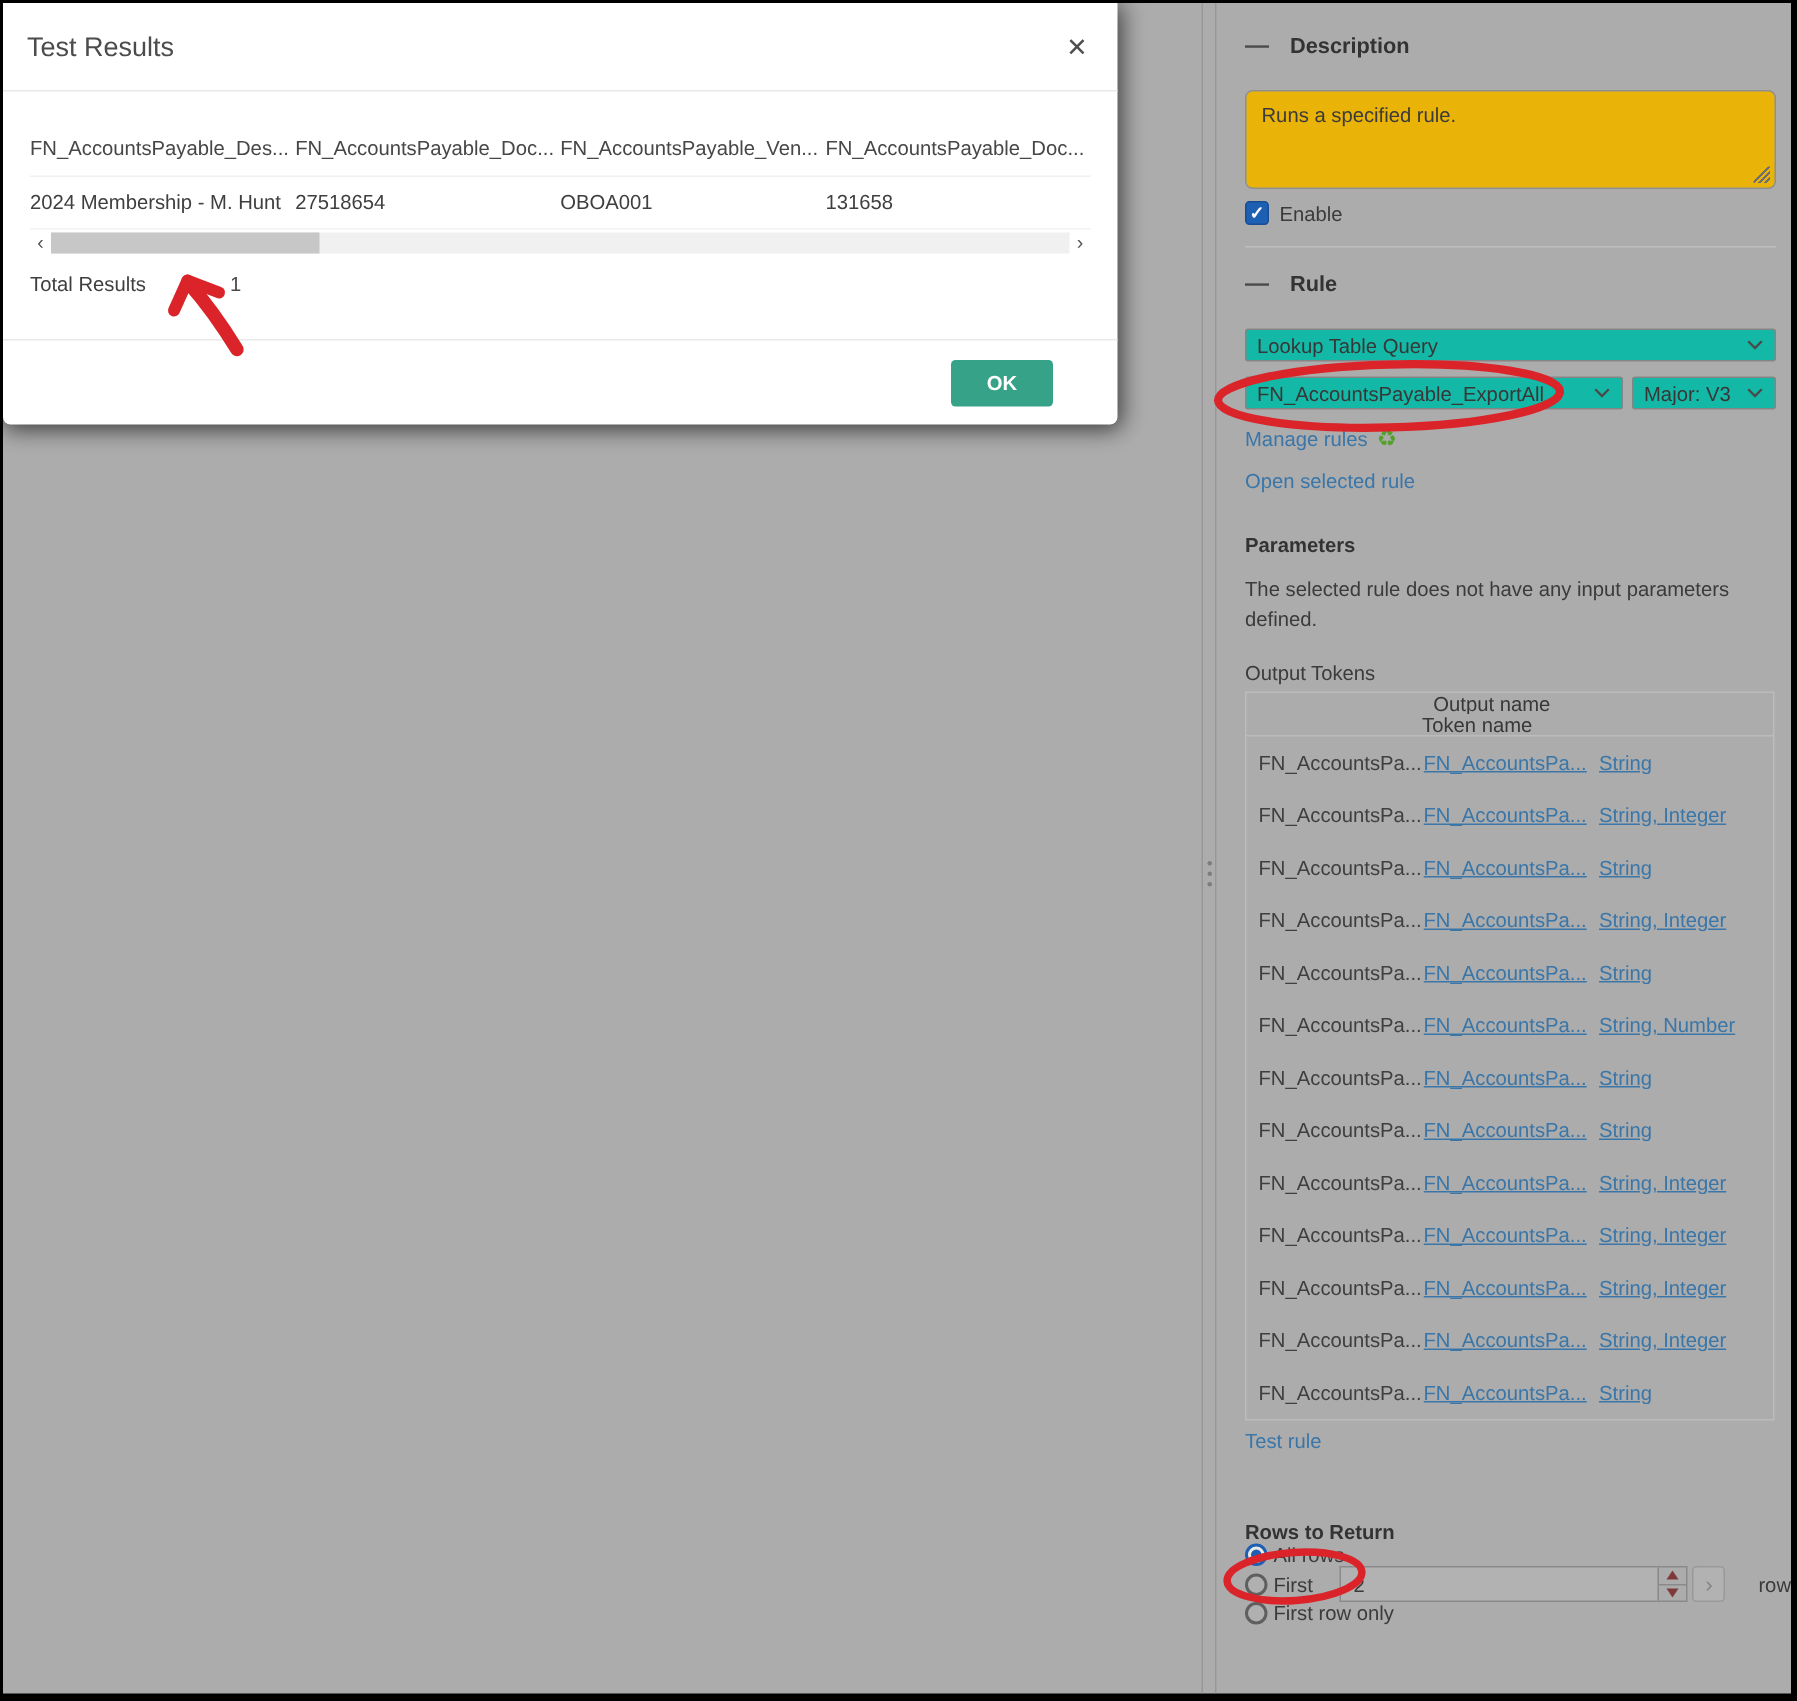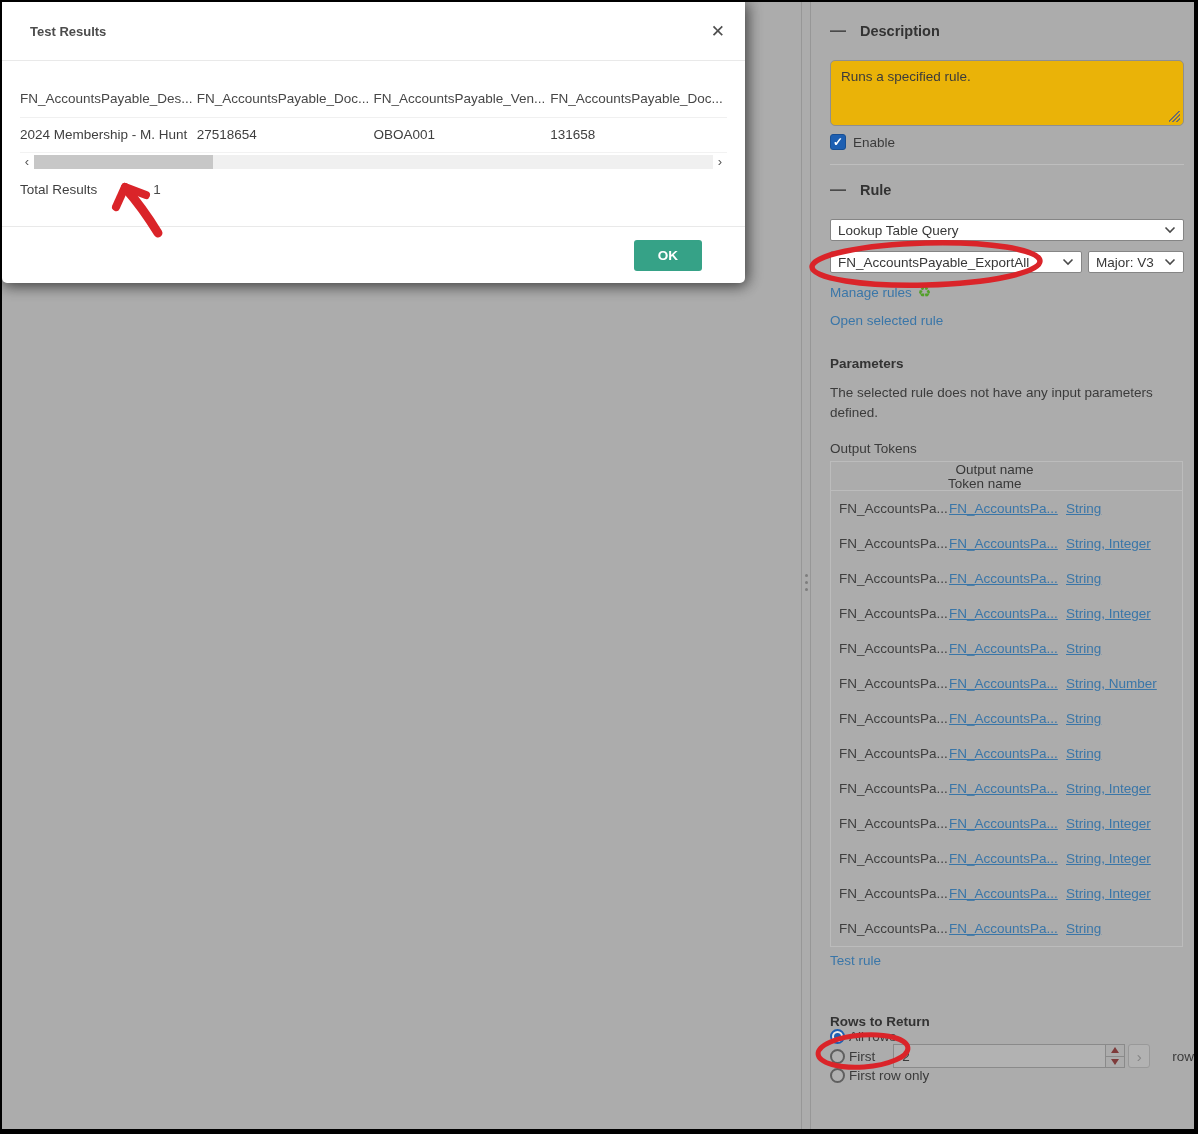--- a/index.html
+++ b/index.html
@@ -24,21 +24,21 @@
              border-radius:5px; padding:8px 10px; font-size:13.5px; color:#3b3b3b; position:relative; }
   .resize-grip { position:absolute; right:3px; bottom:3px; width:11px; height:11px;
      background:
        linear-gradient(135deg, transparent 0 45%, #6e6e6e 45% 52%, transparent 52% 63%, #6e6e6e 63% 70%, transparent 70% 81%, #6e6e6e 81% 88%, transparent 88%); }
   .check-row { display:flex; align-items:center; gap:7px; margin-top:8px; }
   .checkbox { width:16px; height:16px; background:#1d5fb2; border:1px solid #174e93; border-radius:3px;
               color:#fff; font-size:12px; font-weight:bold; display:flex; align-items:center; justify-content:center; }
   .divider { margin-top:14px; border-top:1px solid #bebebe; }
   .rule-head { margin-top:16px; }
 
-  .select { height:22px; background:#ffffff; border:1px solid #858585; border-radius:2px;
+  .select { height:22px; background:#14b8a6; border:1px solid #858585; border-radius:2px;
             display:flex; align-items:center; padding:0 7px; color:#373737; font-size:13.5px; }
   .select .lbl { flex:1; white-space:nowrap; overflow:hidden; }
   .sel-full { margin-top:20px; }
   .sel-row { margin-top:10px; display:flex; gap:6px; }
   .sel-rule { flex:1; }
   .sel-ver { width:96px; }
 
   a.link { color:#3a76a8; text-decoration:none; cursor:pointer; }
   a.ulink { color:#3a76a8; text-decoration:underline; cursor:pointer; }
   .manage-row { margin-top:10px; display:flex; align-items:center; gap:6px; }
@@ -75,21 +75,21 @@
   .go-btn { width:22px; height:24px; margin-left:3px; border:1px solid #999; border-radius:3px;
             background:#b2b2b2; color:#858585; font-size:15px; display:flex; align-items:center; justify-content:center; }
   .rows-suffix { margin-left:22px; color:#3b3b3b; }
 
   
   .modal { position:absolute; left:0; top:0; width:743px; height:281px; background:#fff; z-index:10;
            border-radius:0 0 5px 5px;
            box-shadow:0 4px 14px rgba(0,0,0,.45), 5px 0 14px rgba(0,0,0,.3); }
   .m-head { height:59px; display:flex; align-items:center; justify-content:space-between;
             padding:0 20px 0 16px; border-bottom:1px solid #e9e9e9; }
-  .m-title { font-size:13px; font-weight:bold; color:#4c4c4c;margin-left:12px; }
+  .m-title { font-size:18px; font-weight:normal; color:#4c4c4c; }
   .m-close { font-size:17px; color:#4f4f4f; cursor:pointer; }
   .m-body { padding:0 18px; }
   .m-cols { display:flex; margin-top:30px; color:#474747; font-size:13.5px; }
   .m-cols > div, .m-vals > div { width:180px; white-space:nowrap; overflow:hidden; }
   .m-cols { border-bottom:1px solid #f0f0f0; padding-bottom:11px; }
   .m-vals { display:flex; padding:9px 0 10px; color:#3f3f3f; font-size:13.5px; border-bottom:1px solid #f2f2f2; }
   .h-scroll { display:flex; align-items:center; height:15px; margin-top:1px; }
   .h-scroll .arr { width:14px; color:#555; font-size:13px; line-height:14px; text-align:center; cursor:pointer; }
   .h-track { flex:1; height:14px; background:#f0f0f0; position:relative; }
   .h-thumb { position:absolute; left:0; top:0; height:14px; width:179px; background:#c7c7c7; }

